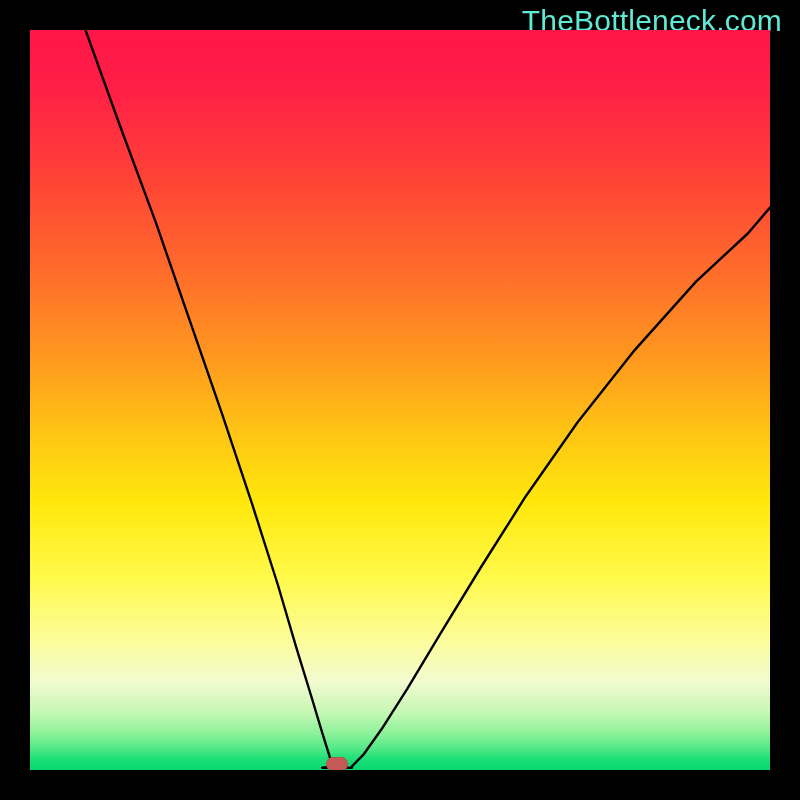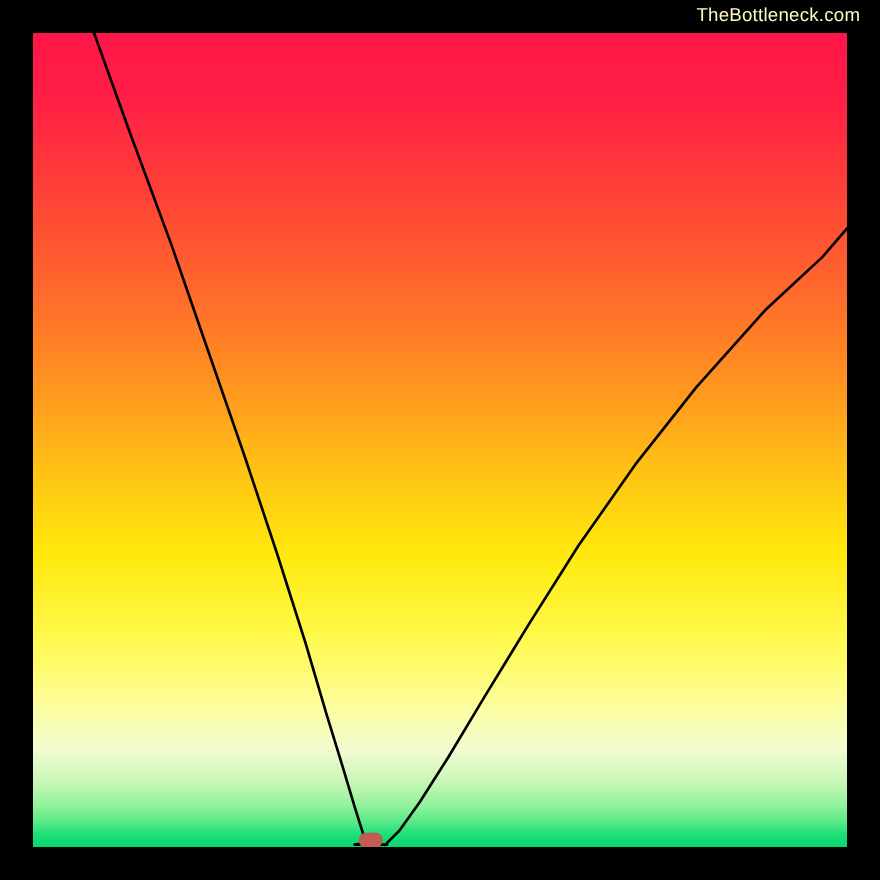--- a/index.html
+++ b/index.html
@@ -60,22 +60,22 @@
     height: 14px;
     border-radius: 7px;
     transform: translate(-50%, -50%);
     background: #c65a56;
     box-shadow: 0 0 0 0.5px rgba(0,0,0,0.15) inset;
   }
   .watermark {
     position: absolute;
     top: 4px;
     right: 18px;
-    color: #fef9c3;
-    font-size: 17px;
+    color: #5eead4;
+    font-size: 30px;
     letter-spacing: 0.2px;
     font-weight: 500;
     user-select: none;
   }
 </style>
 </head>
 <body>
 
 <div class="frame">
 

